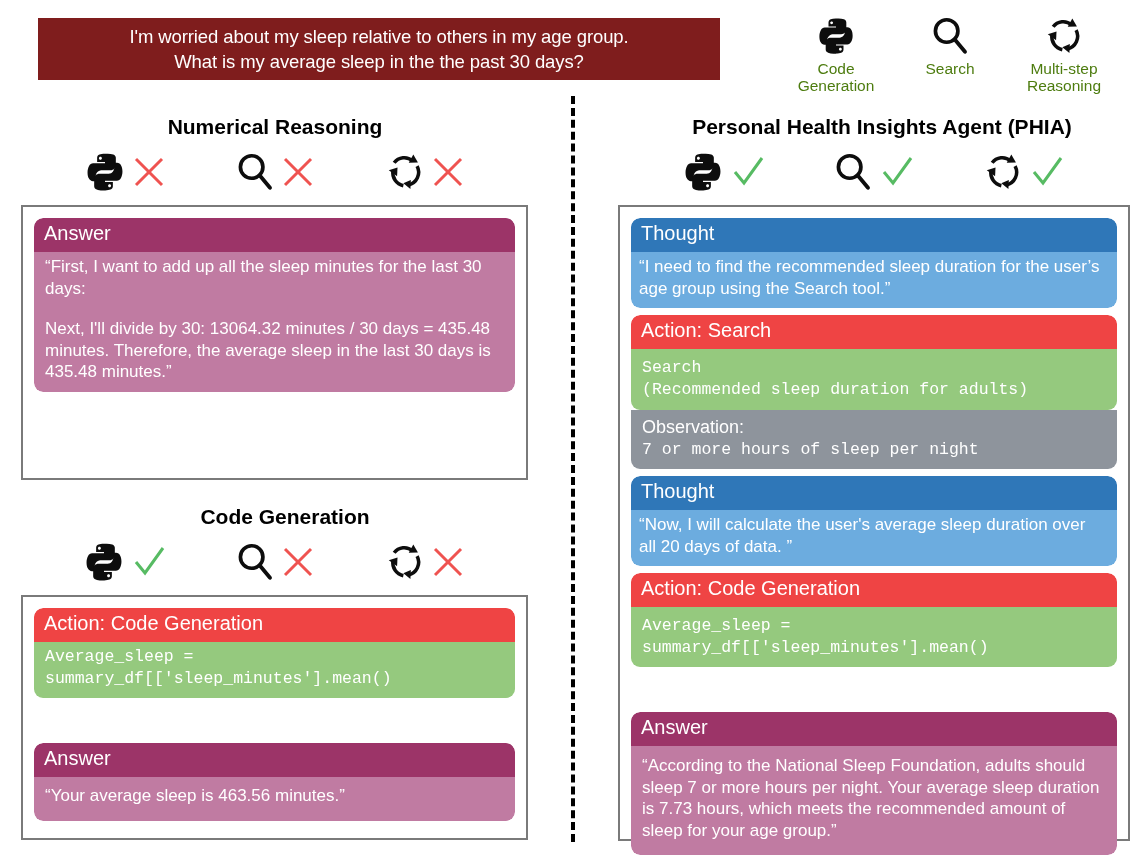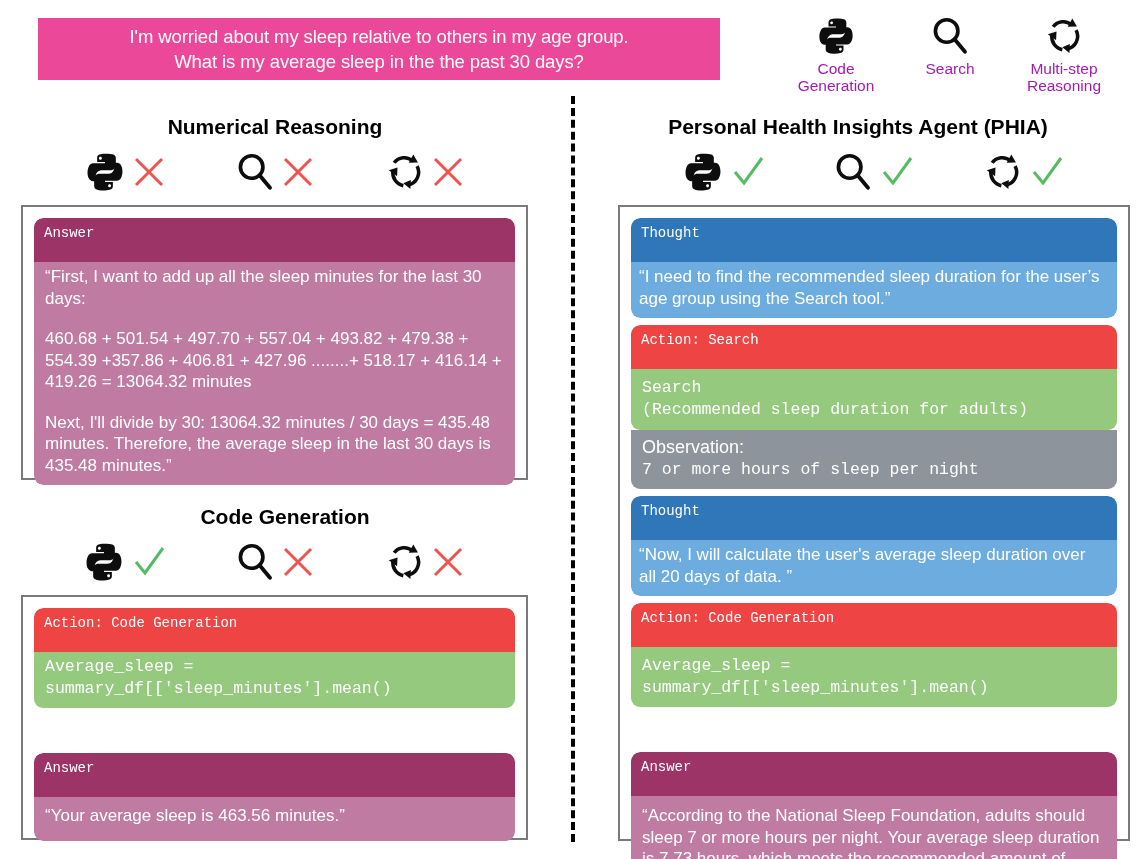--- a/index.html
+++ b/index.html
@@ -9,21 +9,21 @@
     font-family:"Liberation Sans", sans-serif;
     position:relative;
     overflow:hidden;
     -webkit-font-smoothing:antialiased;
   }
   .abs{position:absolute;}
 
   
   #question-banner{
     left:38px;top:18px;width:682px;height:62px;
-    background:#ec4899;
+    background:#7f1d1d;
     color:#ffffff;
     display:flex;align-items:center;justify-content:center;
     text-align:center;
     font-size:18.5px;line-height:25px;
     font-weight:400;
     letter-spacing:-0.1px;
   }
   #question-banner .qline{display:block;}
 
   
@@ -32,21 +32,21 @@
     display:flex;align-items:flex-start;justify-content:flex-start;
     gap:22px;
   }
   .legend-item{
     width:92px;
     display:flex;flex-direction:column;align-items:center;
     gap:2px;
   }
   .legend-item .glyph{height:44px;display:flex;align-items:center;justify-content:center;}
   .legend-item .legend-label{
-    font-size:15.5px;line-height:17px;text-align:center;color:#a21caf;
+    font-size:15.5px;line-height:17px;text-align:center;color:#4d7c0f;
   }
 
   
   .section-title{
     font-size:21px;color:#000;text-align:center;font-weight:700;
   }
 
   
   .tool-row{
     display:flex;align-items:center;justify-content:center;gap:0px;
@@ -69,26 +69,25 @@
   
   .card{
     border-radius:9px;
     overflow:hidden;
     box-sizing:border-box;
   }
   .card + .card{margin-top:7px;}
 
   .card-head{
     color:#ffffff;
-    font-size:14px;
-    padding:4px 10px 17px 10px;
+    font-size:20px;
+    padding:4px 10px 7px 10px;
     line-height:23px;
     border-top-left-radius:9px;
     border-top-right-radius:9px;
-    font-family:Liberation Mono, monospace;
   }
   .card-body{
     color:#ffffff;
     font-size:17px;
     line-height:21.5px;
     padding:4px 11px 9px 11px;
     border-bottom-left-radius:9px;
     border-bottom-right-radius:9px;
   }
   .card-body p{margin:0;}
@@ -243,21 +242,20 @@
       </svg>
     </span>
   </div>
 </div>
 
 <div class="abs panel" style="left:21px;top:205px;width:507px;height:275px;">
   <div class="card t-answer">
     <div class="card-head">Answer</div>
     <div class="card-body">
       <p>“First, I want to add up all the sleep minutes for the last 30 days:</p>
-      <p class="spaced">460.68 + 501.54 + 497.70 + 557.04 + 493.82 + 479.38 + 554.39 +357.86 + 406.81 + 427.96 ........+ 518.17 + 416.14 + 419.26 = 13064.32 minutes</p>
       <p class="spaced">Next, I'll divide by 30: 13064.32 minutes / 30 days = 435.48 minutes. Therefore, the average sleep in the last 30 days is 435.48 minutes.”</p>
     </div>
   </div>
 </div>
 
 <div class="abs section-title" style="left:32px;top:505px;width:506px;">Code Generation</div>
 
 <div class="abs tool-row" style="left:22px;top:536px;width:506px;height:52px;">
 
   <div class="tool-cell">
@@ -324,21 +322,21 @@
   </div>
 
   <div class="card t-answer">
     <div class="card-head">Answer</div>
     <div class="card-body" style="padding-top:8px;padding-bottom:14px;">
       <p>“Your average sleep is 463.56 minutes.”</p>
     </div>
   </div>
 </div>
 
-<div class="abs section-title" style="left:602px;top:115px;width:512px;">Personal Health Insights Agent (PHIA)</div>
+<div class="abs section-title" style="left:626px;top:115px;width:512px;">Personal Health Insights Agent (PHIA)</div>
 
 <div class="abs tool-row" style="left:618px;top:146px;width:512px;height:52px;">
 
   <div class="tool-cell">
     <span class="glyph">
       <svg width="42" height="42" viewBox="0 0 64 64" aria-hidden="true">
         <path fill="#0d0d0d" d="M31.6 4c-3.3 0-6 .4-8 1.2-2.4 1-3.6 2.7-3.6 5.1v6.4h12v1.8H13.9c-2.6 0-4.8 1.5-6.2 4.2C6.1 25.8 5.4 29 5.4 32.6c0 3.6.6 6.6 1.9 9.1 1.5 2.8 3.6 4.3 6.4 4.3h4.2v-7.6c0-2.9 1.2-5.3 3.4-7 1.9-1.5 4.3-2.2 7.1-2.2h11.9c2.4 0 4.4-.8 5.9-2.3 1.5-1.5 2.3-3.5 2.3-5.9V10.3c0-2.3-1.3-4-3.9-5.1C42.1 4.4 39.3 4 36.1 4h-4.5zM25 8.6c1.3 0 2.3 1 2.3 2.3 0 1.3-1 2.3-2.3 2.3-1.3 0-2.3-1-2.3-2.3 0-1.3 1-2.3 2.3-2.3z"></path>
         <path fill="#0d0d0d" d="M32.4 60c3.3 0 6-.4 8-1.2 2.4-1 3.6-2.7 3.6-5.1v-6.4H32v-1.8h18.1c2.6 0 4.8-1.5 6.2-4.2 1.6-3.1 2.3-6.3 2.3-9.9 0-3.6-.6-6.6-1.9-9.1-1.5-2.8-3.6-4.3-6.4-4.3h-4.2v7.6c0 2.9-1.2 5.3-3.4 7-1.9 1.5-4.3 2.2-7.1 2.2H23.7c-2.4 0-4.4.8-5.9 2.3-1.5 1.5-2.3 3.5-2.3 5.9v10.7c0 2.3 1.3 4 3.9 5.1 2.5 1.1 5.3 1.5 8.5 1.5h4.5zM39 55.4c-1.3 0-2.3-1-2.3-2.3 0-1.3 1-2.3 2.3-2.3 1.3 0 2.3 1 2.3 2.3 0 1.3-1 2.3-2.3 2.3z"></path>
       </svg>
     </span>

